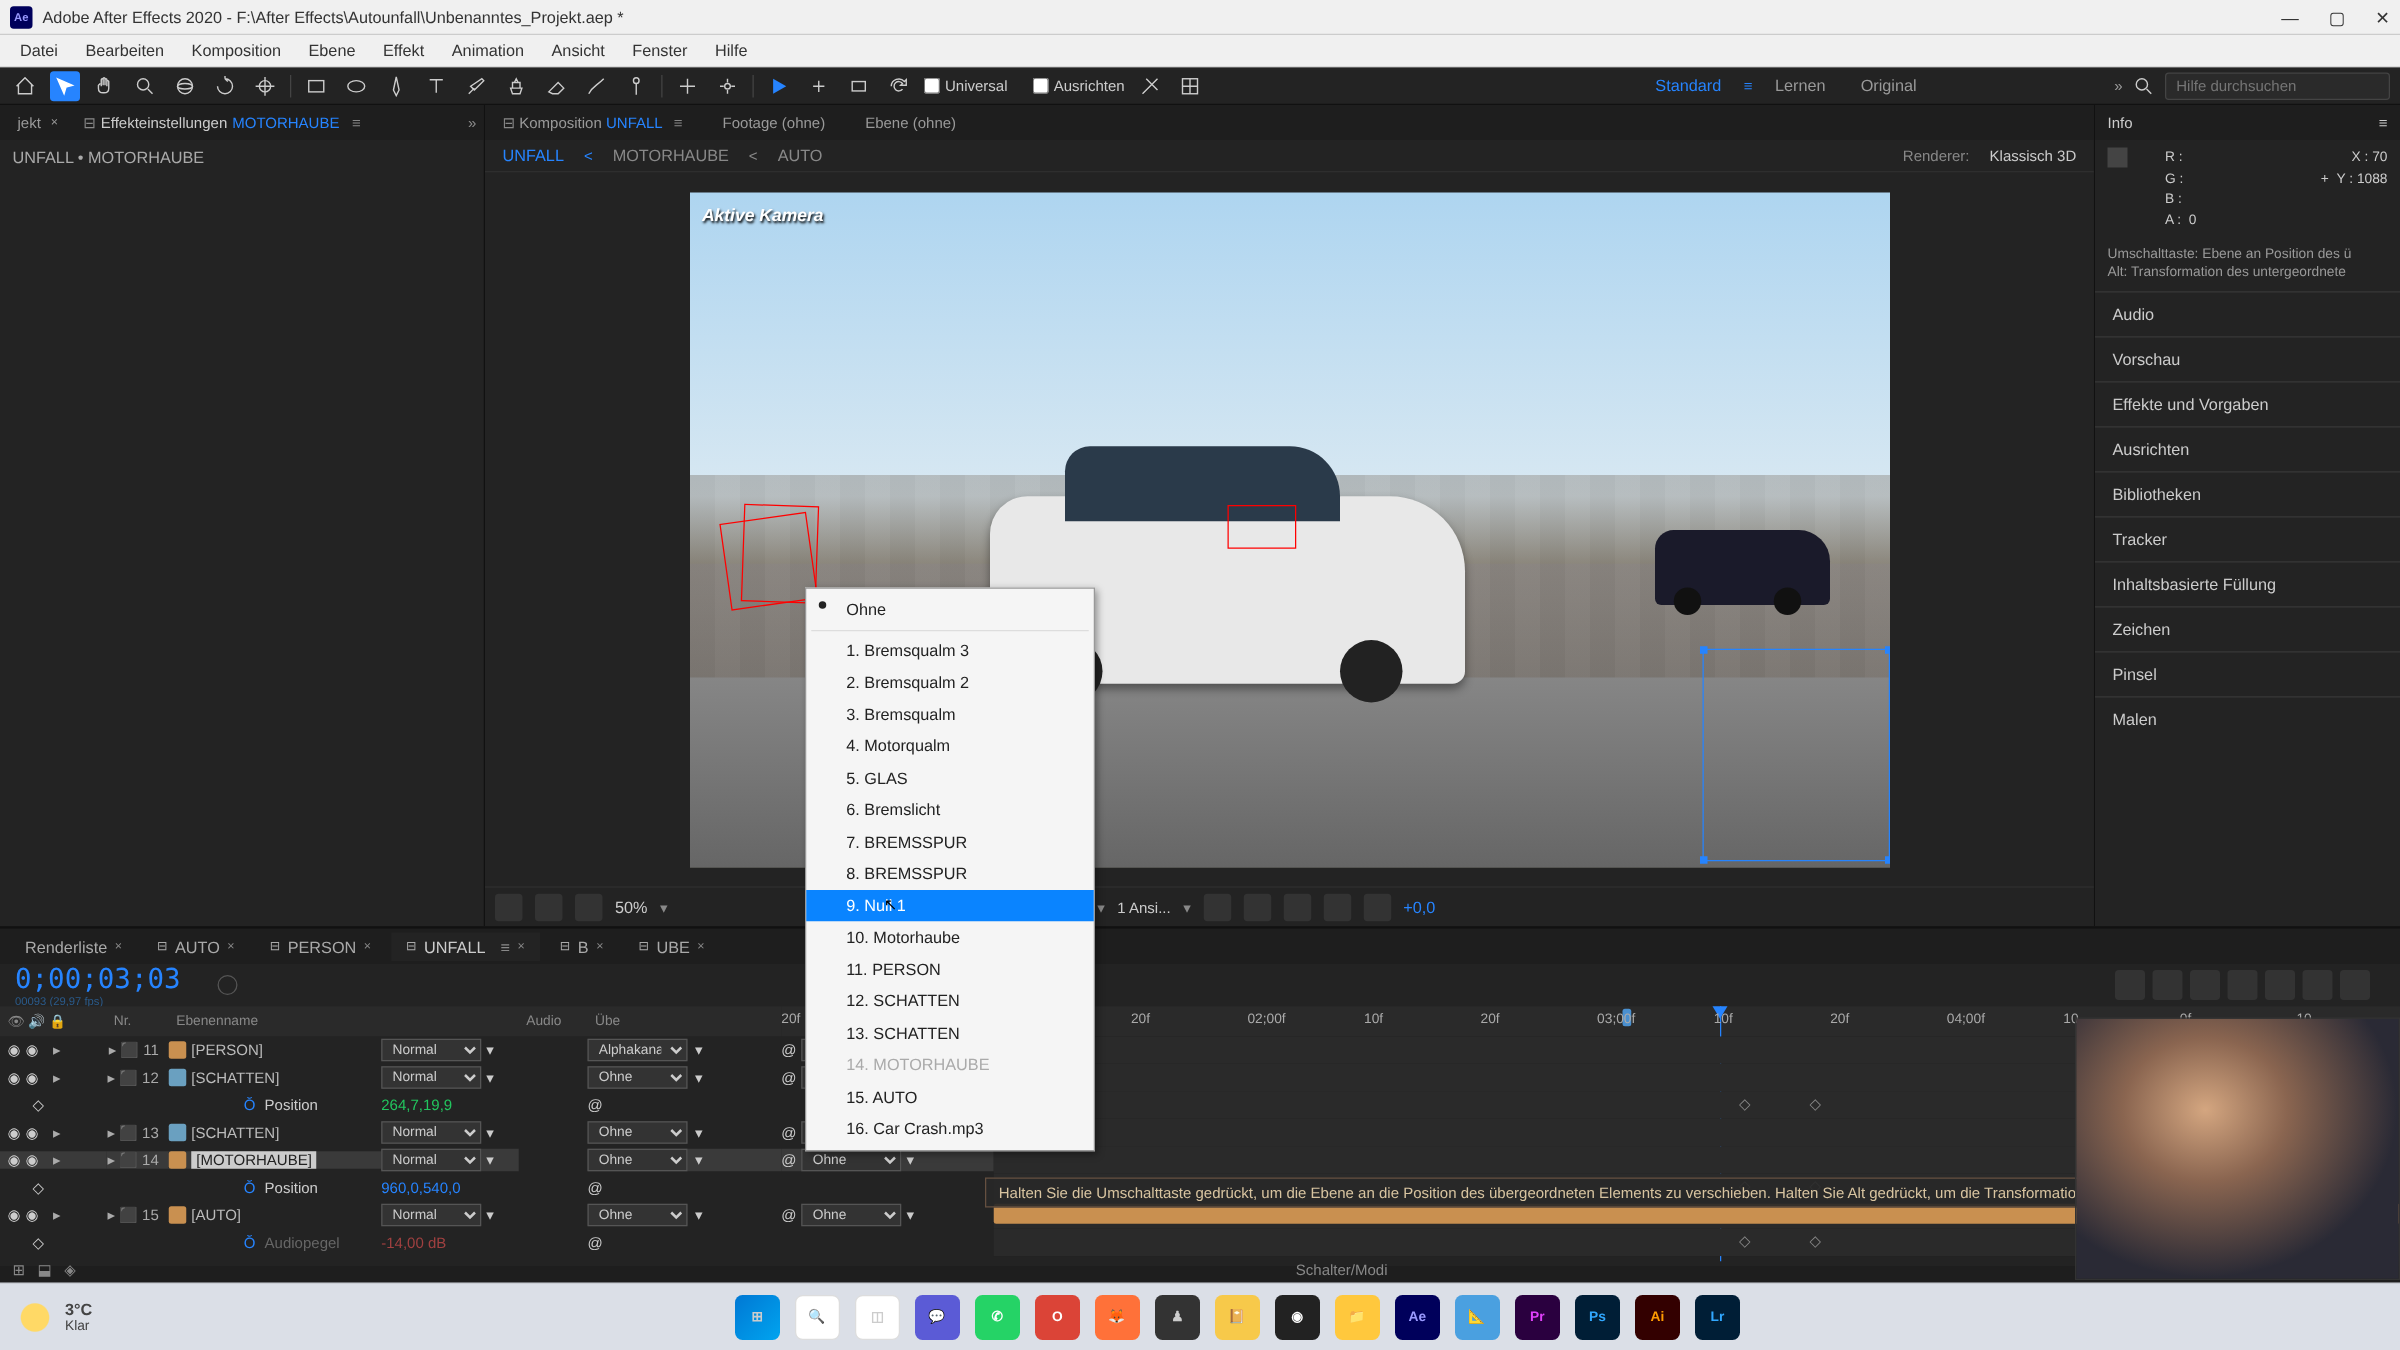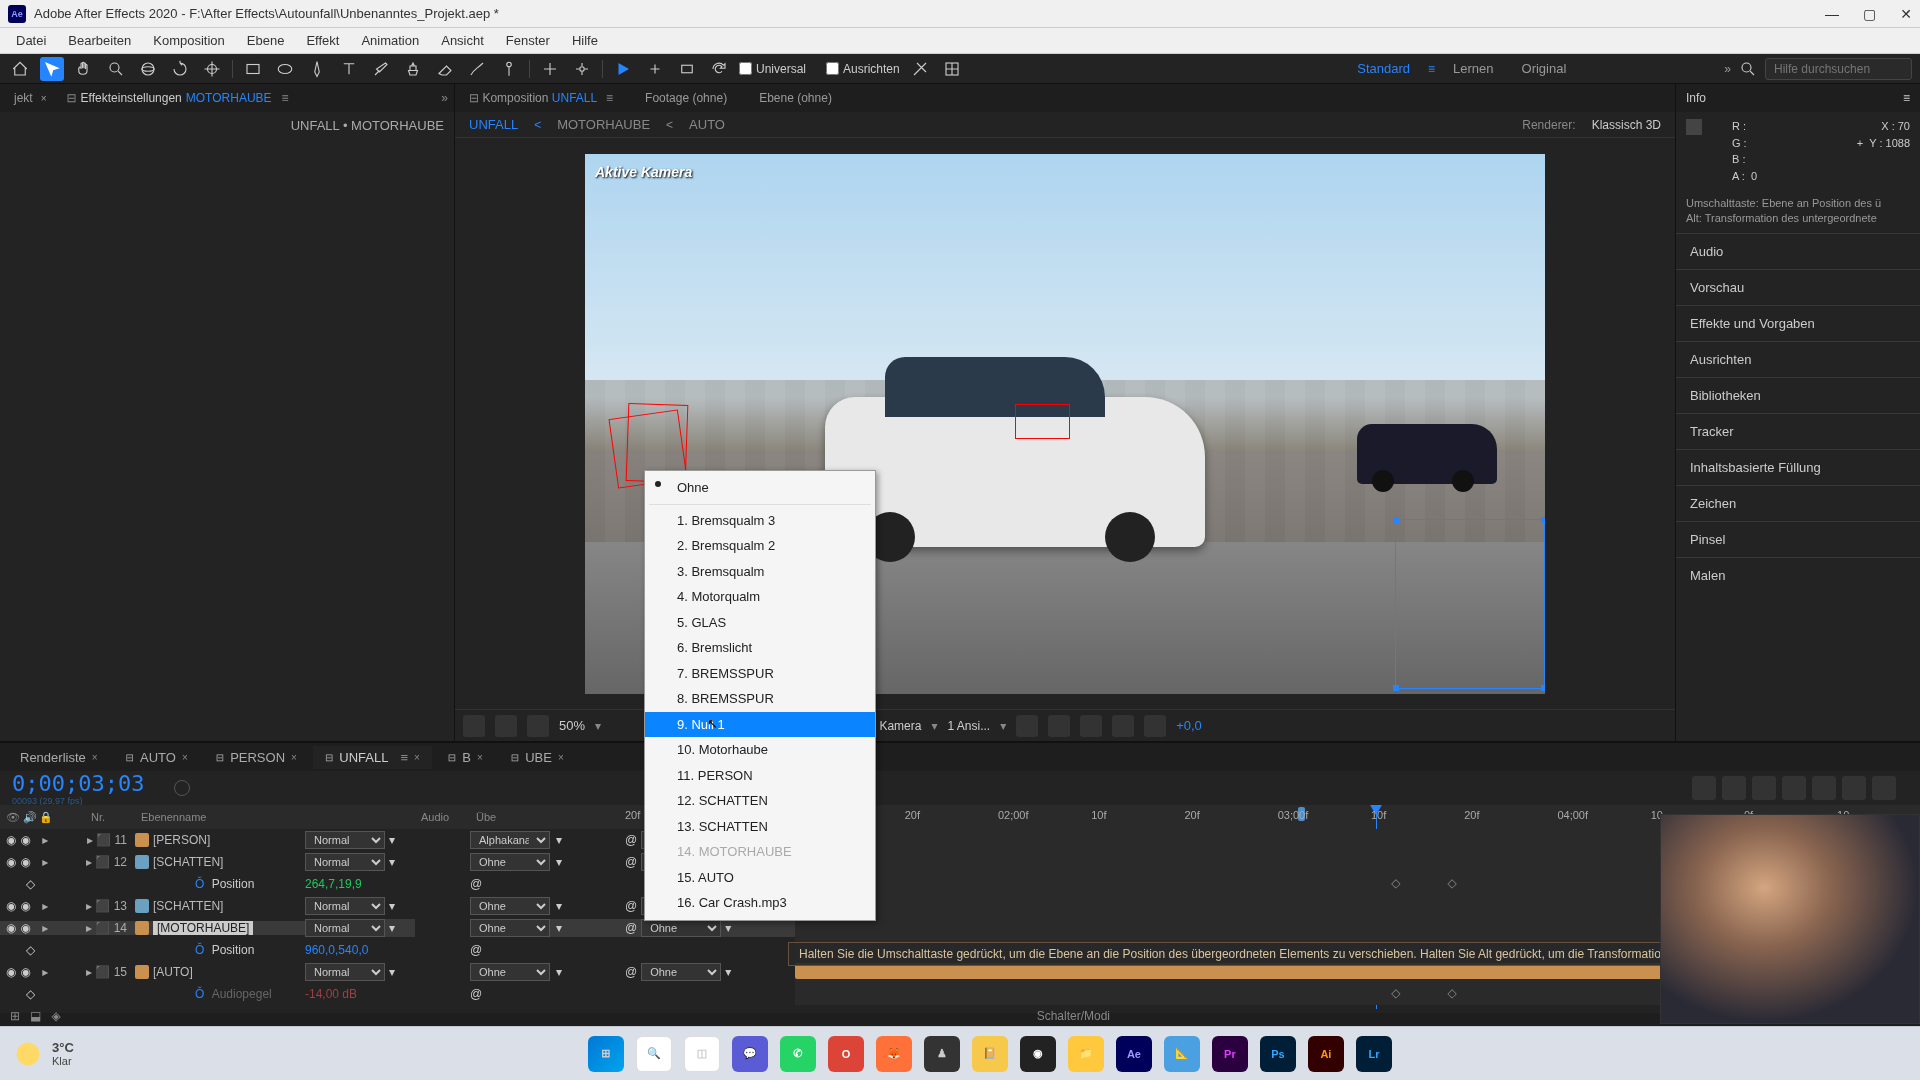--- a/index.html
+++ b/index.html
@@ -17,27 +17,27 @@
 .menubar .menu-item { padding: 3px 10px; font-size: 13px; }
 
 
 .toolbar { height: 30px; background: #232323; display: flex; align-items: center; padding: 0 8px; gap: 8px; border-bottom: 1px solid #111; }
 .toolbar .tool-btn { width: 24px; height: 24px; display: flex; align-items: center; justify-content: center; border-radius: 3px; }
 .toolbar .tool-btn.active { background: #2684ff; }
 .toolbar .sep { width: 1px; height: 18px; background: #444; }
 .toolbar .workspace-label { color: #2684ff; font-size: 13px; padding: 0 10px; }
 .toolbar .wlabel { color: #999; font-size: 13px; padding: 0 10px; }
 .toolbar .search { margin-left: auto; display: flex; align-items: center; gap: 8px; }
-.toolbar .search input { background: #2a2a2a; border: 1px solid #444; color: #aaa; padding: 3px 8px; width: 147px; font-size: 12px; border-radius: 3px; }
+.toolbar .search input { background: #2a2a2a; border: 1px solid #444; color: #aaa; padding: 3px 8px; width: 180px; font-size: 12px; border-radius: 3px; }
 
 
 .main { height: 657px; display: flex; background: #232323; }
 
 
-.left-panel { width: 455px; background: #232323; border-right: 1px solid #111; text-align: right; }
+.left-panel { width: 388px; background: #232323; border-right: 1px solid #111; }
 .left-panel .tabs { height: 28px; display: flex; align-items: center; background: #1e1e1e; padding: 0 6px; gap: 4px; }
 .left-panel .tab { padding: 4px 8px; font-size: 12px; color: #999; display: flex; align-items: center; gap: 4px; }
 .left-panel .tab .x { color: #999; font-size: 10px; margin-left: 4px; }
 .left-panel .tab.active { color: #ccc; }
 .left-panel .tab .highlight { color: #2684ff; }
 .left-panel .breadcrumb { padding: 6px 10px; color: #aaa; font-size: 13px; }
 
 
 .comp-panel { flex: 1; background: #232323; display: flex; flex-direction: column; position: relative; }
 .comp-panel .tabs { height: 28px; display: flex; align-items: center; background: #1e1e1e; padding: 0 6px; gap: 16px; }

